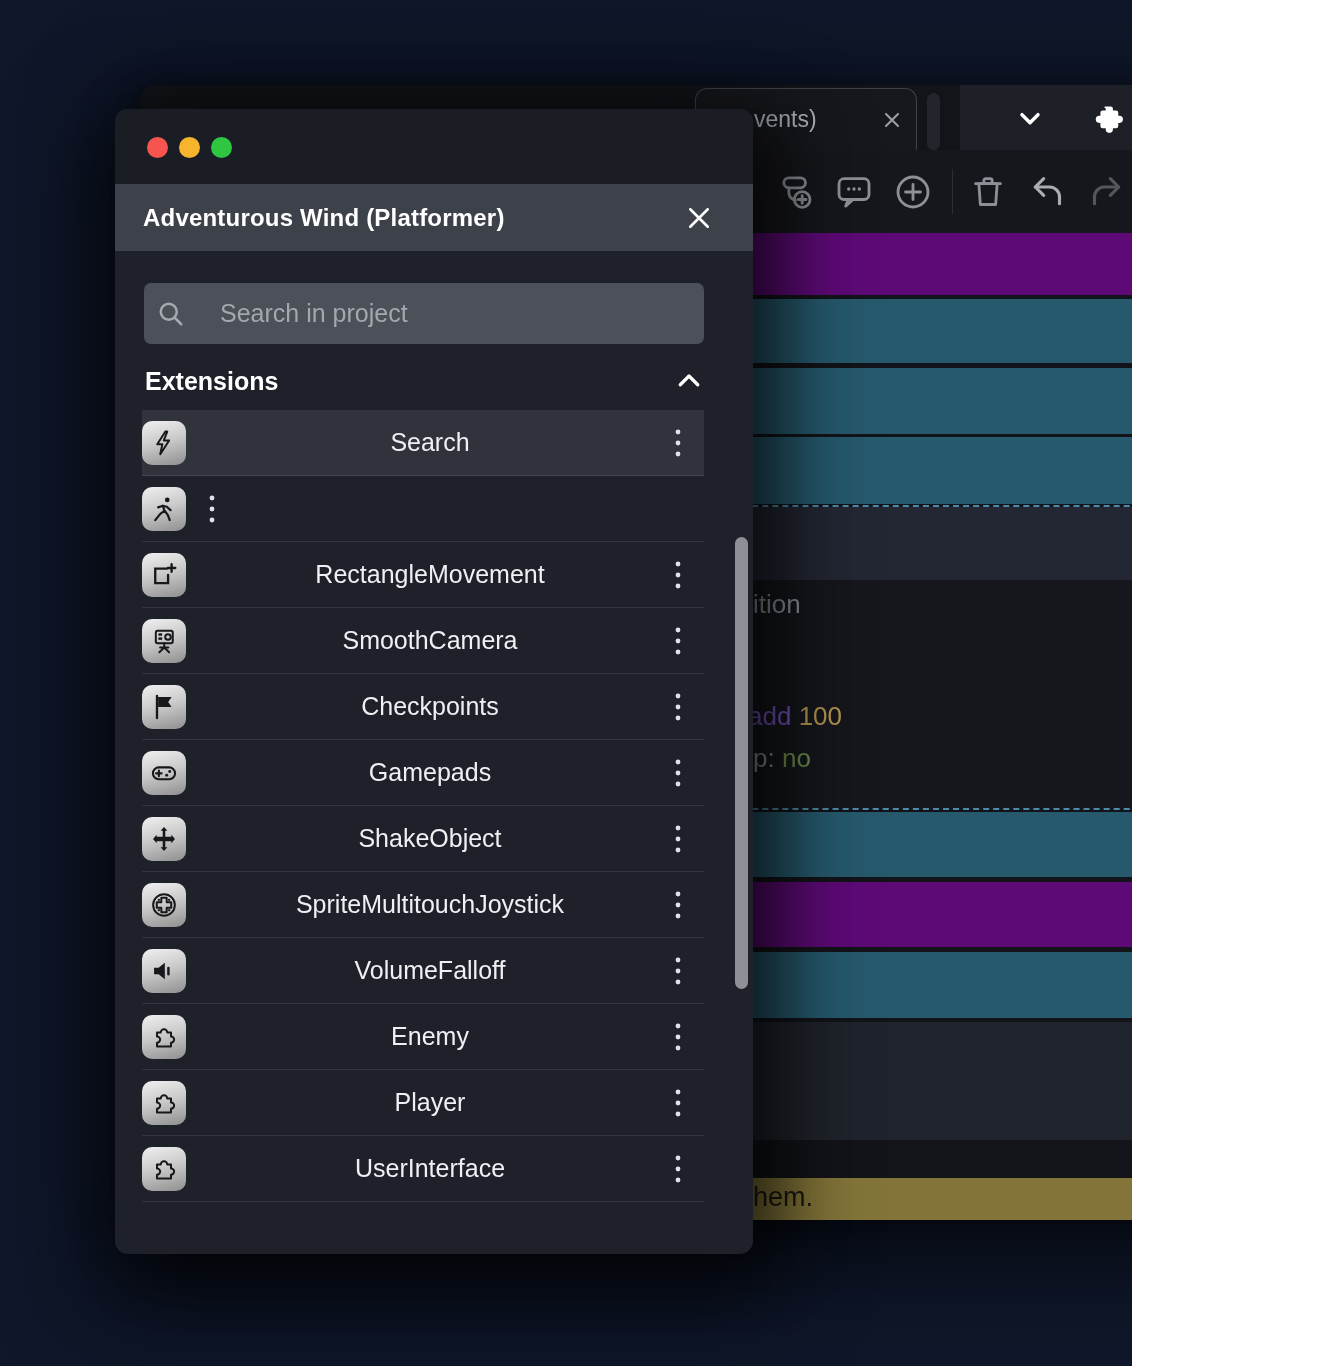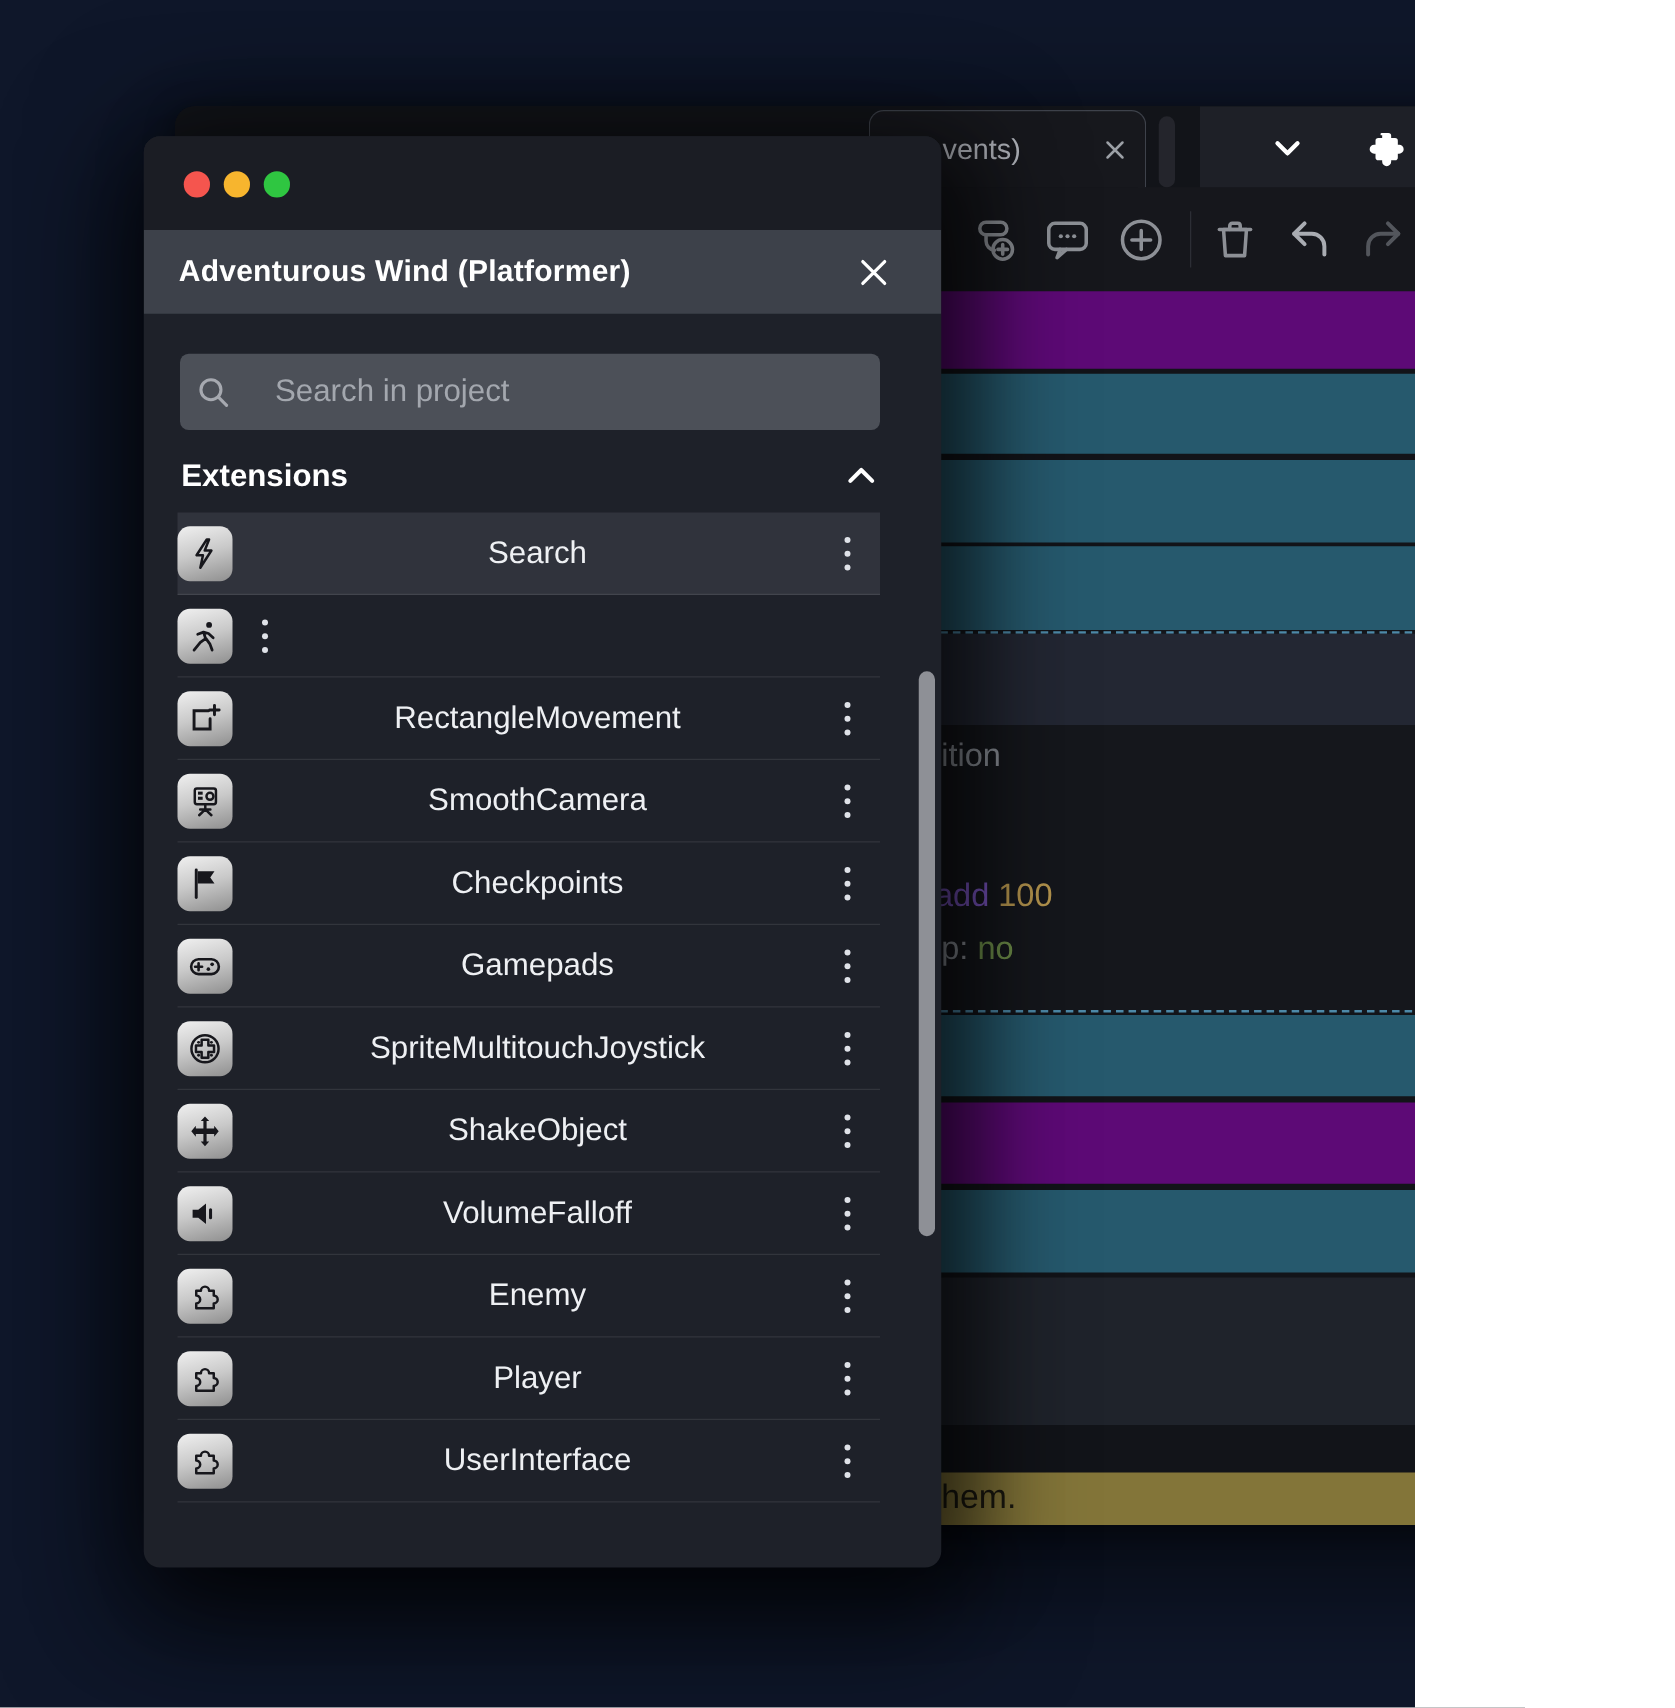--- a/index.html
+++ b/index.html
@@ -325,20 +325,36 @@
             <svg width="8" height="30" viewBox="0 0 8 30">
               <circle cx="4" cy="4" r="2.4" fill="#dfe2e8"></circle>
               <circle cx="4" cy="15" r="2.4" fill="#dfe2e8"></circle>
               <circle cx="4" cy="26" r="2.4" fill="#dfe2e8"></circle>
             </svg>
           </span>
       </div>
 
       <div class="p-row">
         <span class="tile">
+          <svg width="28" height="28" viewBox="0 0 24 24">
+              <path d="M12 1.8l2.9 3.1h-1.8v5.2h5.2V8.3l3.1 3.7-3.1 3.7v-1.8h-5.2v5.2h1.8L12 22.2l-2.9-3.1h1.8v-5.2H5.7v1.8L2.6 12l3.1-3.7v1.8h5.2V4.9H9.1z" fill="#17171c"></path>
+            </svg>
+        </span>
+        <span class="row-label">ShakeObject</span>
+        <span class="kebab">
+            <svg width="8" height="30" viewBox="0 0 8 30">
+              <circle cx="4" cy="4" r="2.4" fill="#dfe2e8"></circle>
+              <circle cx="4" cy="15" r="2.4" fill="#dfe2e8"></circle>
+              <circle cx="4" cy="26" r="2.4" fill="#dfe2e8"></circle>
+            </svg>
+          </span>
+      </div>
+
+      <div class="p-row">
+        <span class="tile">
           <svg width="28" height="28" viewBox="0 0 24 24" fill="none" stroke="#17171c" stroke-width="1.7" stroke-linejoin="round">
               <circle cx="12" cy="12" r="9.3"></circle>
               <path d="M9.7 5.8h4.6v3.9h3.9v4.6h-3.9v3.9H9.7v-3.9H5.8V9.7h3.9z"></path>
               <circle cx="7.6" cy="7.6" r="1" fill="#17171c" stroke="none"></circle>
               <circle cx="16.4" cy="7.6" r="1" fill="#17171c" stroke="none"></circle>
               <circle cx="7.6" cy="16.4" r="1" fill="#17171c" stroke="none"></circle>
               <circle cx="16.4" cy="16.4" r="1" fill="#17171c" stroke="none"></circle>
             </svg>
         </span>
         <span class="row-label">SpriteMultitouchJoystick</span>
@@ -347,36 +363,20 @@
               <circle cx="4" cy="4" r="2.4" fill="#dfe2e8"></circle>
               <circle cx="4" cy="15" r="2.4" fill="#dfe2e8"></circle>
               <circle cx="4" cy="26" r="2.4" fill="#dfe2e8"></circle>
             </svg>
           </span>
       </div>
 
       <div class="p-row">
         <span class="tile">
           <svg width="28" height="28" viewBox="0 0 24 24">
-              <path d="M12 1.8l2.9 3.1h-1.8v5.2h5.2V8.3l3.1 3.7-3.1 3.7v-1.8h-5.2v5.2h1.8L12 22.2l-2.9-3.1h1.8v-5.2H5.7v1.8L2.6 12l3.1-3.7v1.8h5.2V4.9H9.1z" fill="#17171c"></path>
-            </svg>
-        </span>
-        <span class="row-label">ShakeObject</span>
-        <span class="kebab">
-            <svg width="8" height="30" viewBox="0 0 8 30">
-              <circle cx="4" cy="4" r="2.4" fill="#dfe2e8"></circle>
-              <circle cx="4" cy="15" r="2.4" fill="#dfe2e8"></circle>
-              <circle cx="4" cy="26" r="2.4" fill="#dfe2e8"></circle>
-            </svg>
-          </span>
-      </div>
-
-      <div class="p-row">
-        <span class="tile">
-          <svg width="28" height="28" viewBox="0 0 24 24">
               <path d="M3.5 9.2h3.9l5.3-4.3v14.2l-5.3-4.3H3.5z" fill="#17171c"></path>
               <path d="M15.8 9.3v5.4" stroke="#17171c" stroke-width="2.1" stroke-linecap="round" fill="none"></path>
             </svg>
         </span>
         <span class="row-label">VolumeFalloff</span>
         <span class="kebab">
             <svg width="8" height="30" viewBox="0 0 8 30">
               <circle cx="4" cy="4" r="2.4" fill="#dfe2e8"></circle>
               <circle cx="4" cy="15" r="2.4" fill="#dfe2e8"></circle>
               <circle cx="4" cy="26" r="2.4" fill="#dfe2e8"></circle>

